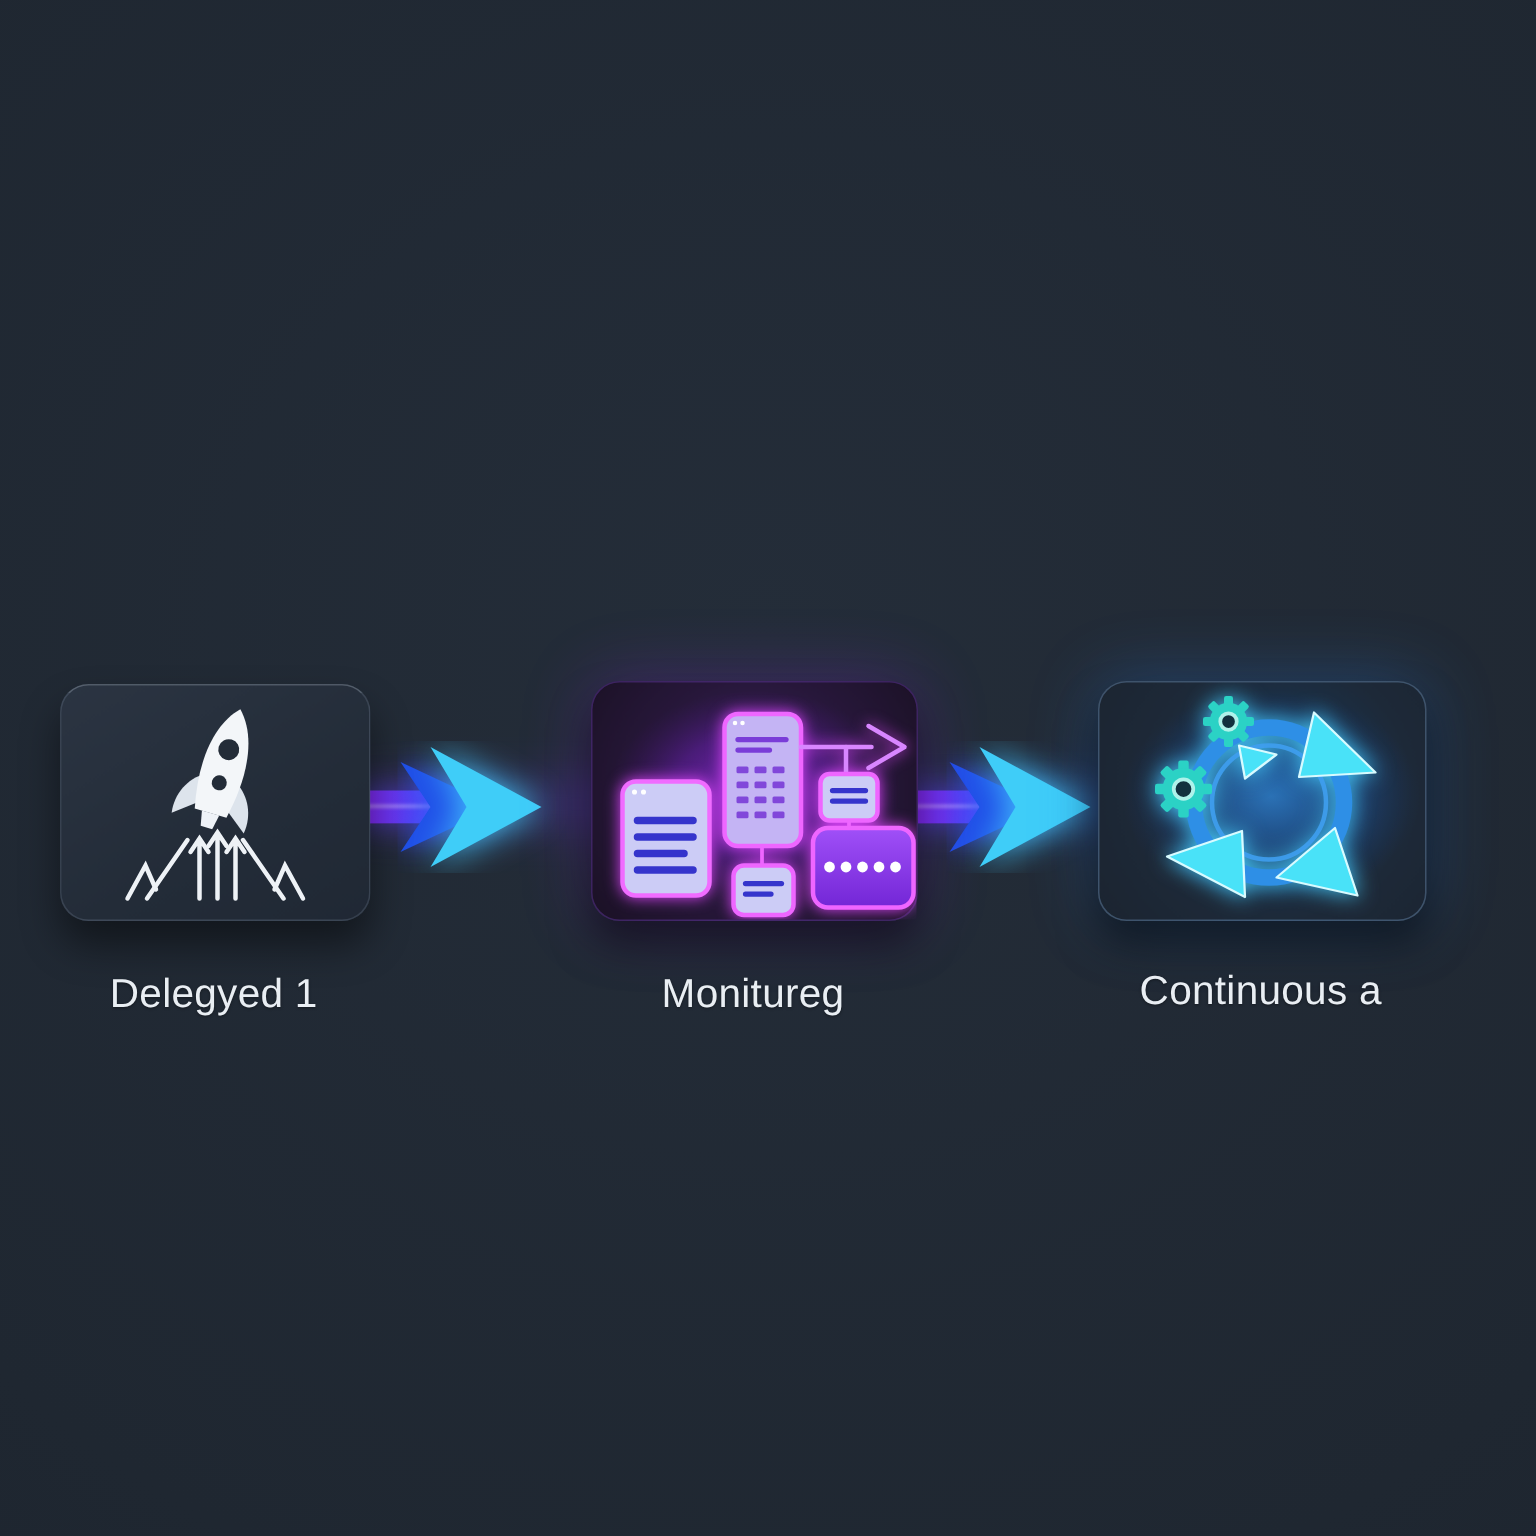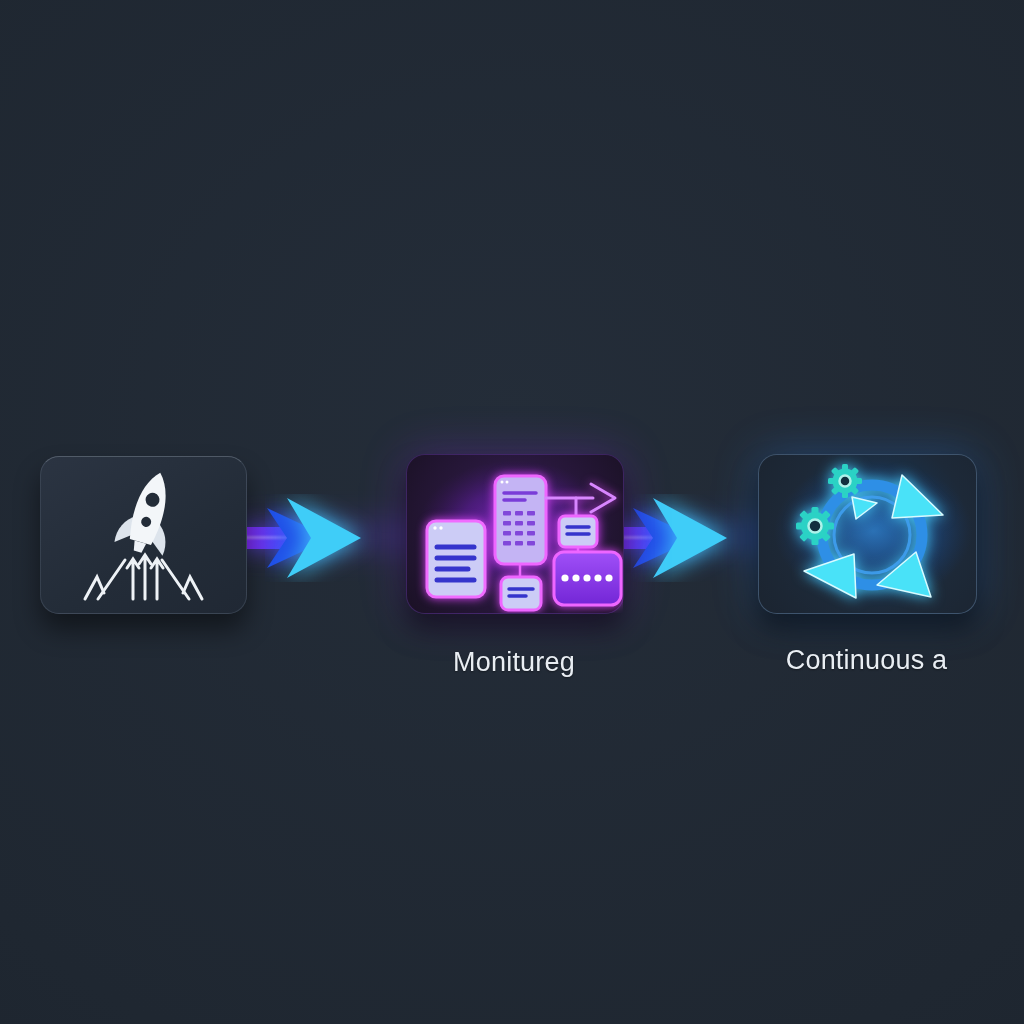--- a/index.html
+++ b/index.html
@@ -86,31 +86,32 @@
           <path d="M57,142 L84,103"></path>
           <path d="M148,142 L121,103"></path>
           <path d="M92,142 V104 M86,111 L92,102 L98,111"></path>
           <path d="M104,142 V100 M98,107 L104,98 L110,107"></path>
           <path d="M116,142 V104 M110,111 L116,102 L122,111"></path>
           <path d="M44,142 L56,120 L63,136"></path>
           <path d="M161,142 L149,120 L142,136"></path>
         </g>
       </svg>
     </div>
+    <div class="label" style="left:0;top:190px;width:205px;">Delegyed 1</div>
   </div>
 
   <div class="arrow" style="left:243px;top:494px;">
     <div class="arrow-bar"></div>
     <svg class="arrow-head" width="120" height="88" viewBox="0 0 120 88">
       <polygon class="chev-back" points="2,14 66,44 2,74 22,44" fill="#2050e8"></polygon>
       <polygon class="chev-front" points="22,4 96,44 22,84 46,44" fill="#3fcdf8"></polygon>
     </svg>
   </div>
 
-  <div class="node" style="left:406px;top:454px;width:200px;height:158px;">
+  <div class="node" style="left:394px;top:454px;width:200px;height:158px;">
     <div class="box box-monitor">
       <svg width="216" height="158" viewBox="0 0 216 158">
         <defs>
           <radialGradient id="pg" cx="50%" cy="46%" r="60%">
             <stop offset="0%" stop-color="rgba(172,42,250,0.6)"></stop>
             <stop offset="45%" stop-color="rgba(130,30,220,0.32)"></stop>
             <stop offset="78%" stop-color="rgba(80,20,140,0)"></stop>
           </radialGradient>
           <linearGradient id="dotsGrad" x1="0" y1="0" x2="0" y2="1">
             <stop offset="0%" stop-color="#a050f8"></stop>
@@ -191,21 +192,21 @@
   </div>
 
   <div class="arrow" style="left:609px;top:494px;">
     <div class="arrow-bar" style="width:84px;"></div>
     <svg class="arrow-head" width="120" height="88" viewBox="0 0 120 88">
       <polygon class="chev-back" points="2,14 66,44 2,74 22,44" fill="#2050e8"></polygon>
       <polygon class="chev-front" points="22,4 96,44 22,84 46,44" fill="#3fcdf8"></polygon>
     </svg>
   </div>
 
-  <div class="node" style="left:758px;top:454px;width:217px;height:158px;padding-left:40px;">
+  <div class="node" style="left:732px;top:454px;width:217px;height:158px;padding-left:40px;">
     <div class="box box-cycle">
       <svg width="217" height="158" viewBox="0 0 217 158">
         <defs>
           <radialGradient id="cg" cx="52%" cy="48%" r="60%">
             <stop offset="0%" stop-color="rgba(60,160,255,0.55)"></stop>
             <stop offset="45%" stop-color="rgba(40,120,230,0.25)"></stop>
             <stop offset="78%" stop-color="rgba(20,70,160,0)"></stop>
           </radialGradient>
         </defs>
         <ellipse cx="110" cy="79" rx="106" ry="76" fill="url(#cg)"></ellipse>

